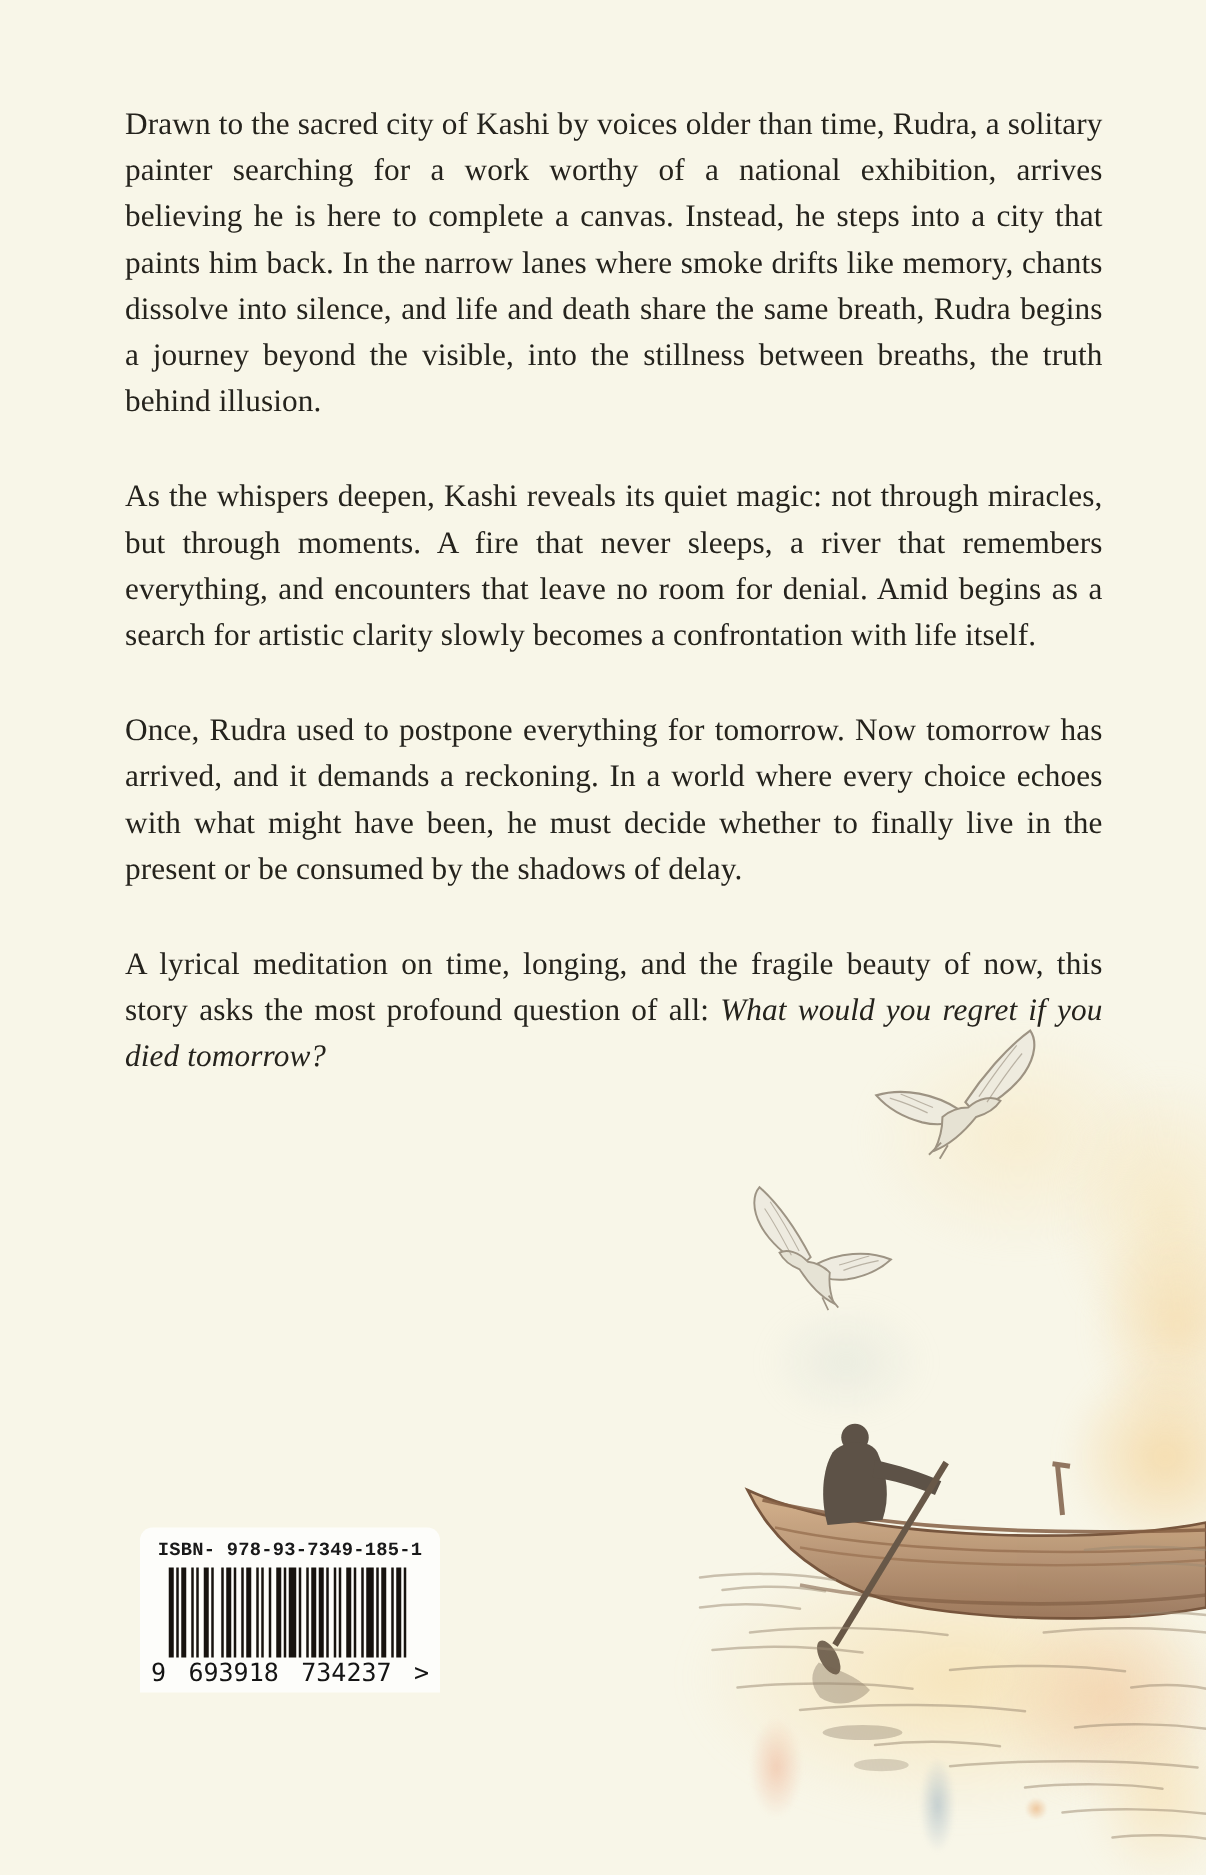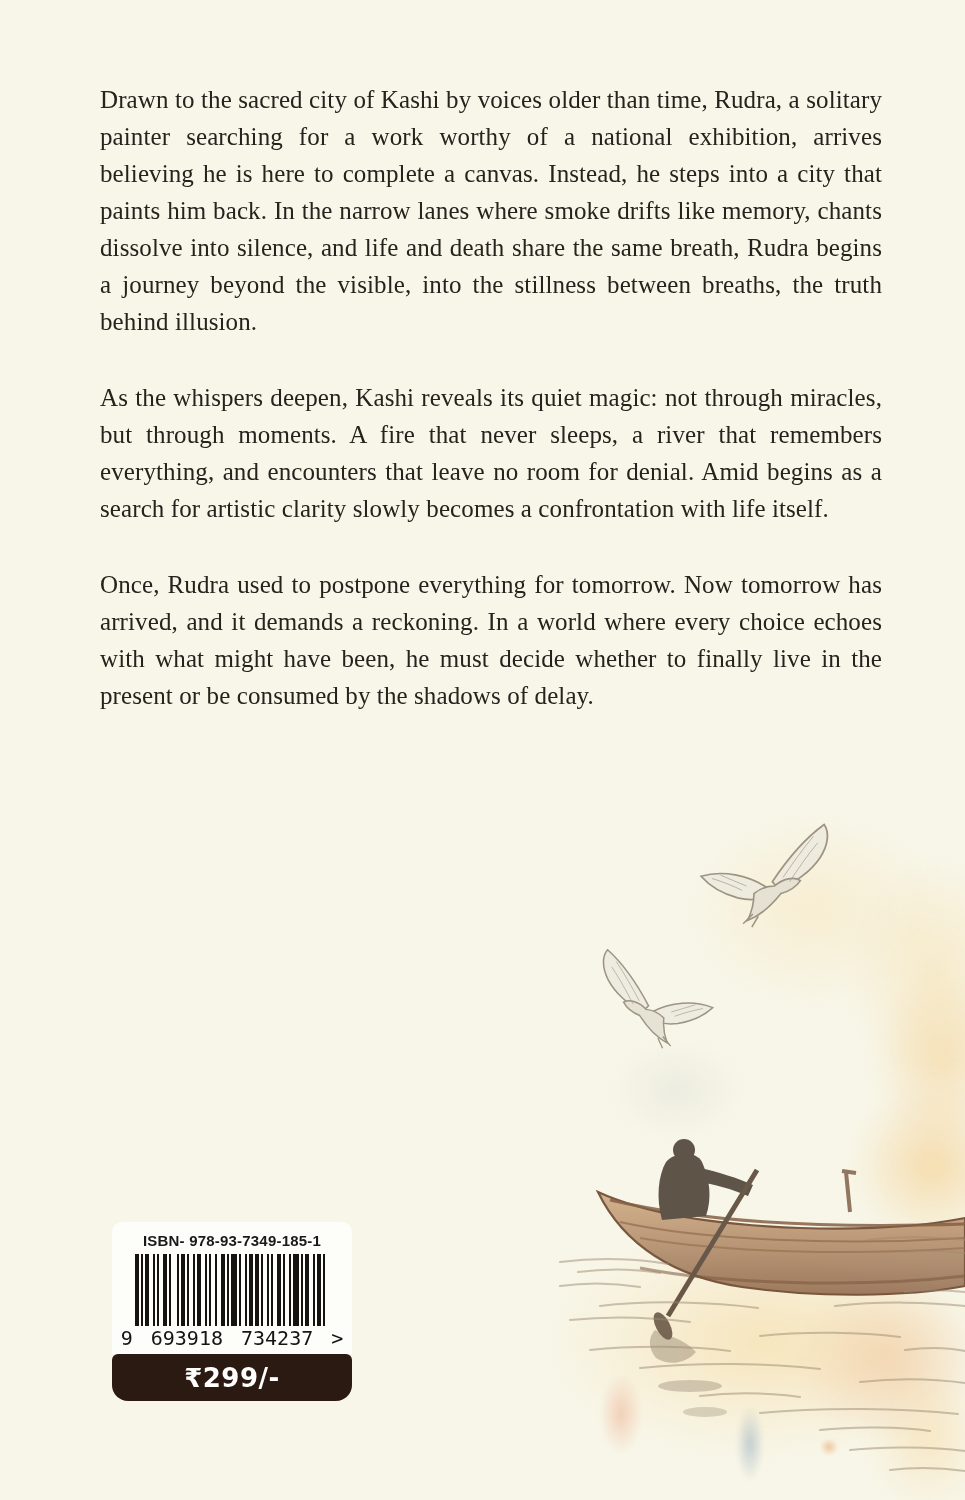--- a/index.html
+++ b/index.html
@@ -27,21 +27,21 @@
   .blurb{position:absolute;left:100px;top:81px;width:782px;z-index:2;}
   .blurb p{
     margin:0 0 39px 0;font-size:25px;line-height:37px;color:#25231d;
     text-align:justify;letter-spacing:.1px;
   }
   .blurb p:last-child{margin-bottom:0;}
   .blurb em{font-style:italic;}
   
   .barcode-block{position:absolute;left:112px;top:1222px;width:240px;z-index:3;}
   .bc-white{background:#fdfdfa;border-radius:10px 10px 0 0;padding:10px 10px 4px 10px;}
-  .isbn{font-family:Liberation Sans, sans-serif;font-size:15px;font-weight:700;
+  .isbn{font-family:Liberation Mono, monospace;font-size:15px;font-weight:700;
         color:#191919;text-align:center;letter-spacing:.2px;white-space:nowrap;}
   .bars{display:flex;justify-content:center;align-items:stretch;height:72px;margin-top:5px;}
   .bars i{display:block;height:100%;}
   .bars i.bk{background:#17130f;}
   .digits{display:flex;justify-content:center;align-items:flex-end;gap:9px;
           font-family:"DejaVu Sans Mono","Liberation Mono",monospace;
           font-size:20px;color:#141414;margin-top:0;line-height:24px;}
   .digits .guard{width:3px;height:20px;background:#17130f;align-self:flex-start;}
   .price-strip{background:#2b1a12;border-radius:6px 6px 16px 16px;height:47px;
                display:flex;align-items:center;justify-content:center;}
@@ -129,20 +129,21 @@
         <path d="M850,1450 C886,1446 932,1447 965,1451"></path>
         <path d="M890,1470 C914,1467 944,1468 965,1471"></path>
       </g>
     </svg>
   </div>
 
   <div class="blurb" id="blurb">
       <p><span>Drawn to the sacred city of Kashi by voices older than time, Rudra, a solitary painter searching for a work worthy of a national exhibition, arrives believing he is here to complete a canvas. Instead, he steps into a city that paints him back. In the narrow lanes where smoke drifts like memory, chants dissolve into silence, and life and death share the same breath, Rudra begins a journey beyond the visible, into the stillness between breaths, the truth behind illusion.</span></p>
       <p><span>As the whispers deepen, Kashi reveals its quiet magic: not through miracles, but through moments. A fire that never sleeps, a river that remembers everything, and encounters that leave no room for denial. Amid begins as a search for artistic clarity slowly becomes a confrontation with life itself.</span></p>
       <p><span>Once, Rudra used to postpone everything for tomorrow. Now tomorrow has arrived, and it demands a reckoning. In a world where every choice echoes with what might have been, he must decide whether to finally live in the present or be consumed by the shadows of delay.</span></p>
+      <p><span>A lyrical meditation on time, longing, and the fragile beauty of now, this story asks the most profound question of all: </span><em>What would you regret if you died tomorrow?</em></p>
     </div>
 
   <div class="barcode-block">
     <div class="bc-white">
       <div class="isbn">ISBN- 978-93-7349-185-1</div>
       <div class="bars" id="bars">
           <i class="bk" style="width: 4px;"></i>
           <i style="width: 2px;"></i>
           <i class="bk" style="width: 2px;"></i>
           <i style="width: 2px;"></i>
@@ -214,18 +215,15 @@
       <div class="digits" id="digits">
           <span>9</span>
           <span class="guard"></span>
           <span>693918</span>
           <span class="guard"></span>
           <span>734237</span>
           <span class="guard"></span>
           <span>&gt;</span>
         </div>
     </div>
-    <div class="price-strip">
-      <span class="price">₹299/-</span>
-    </div>
   </div>
 
 </div>
 
 </body></html>

